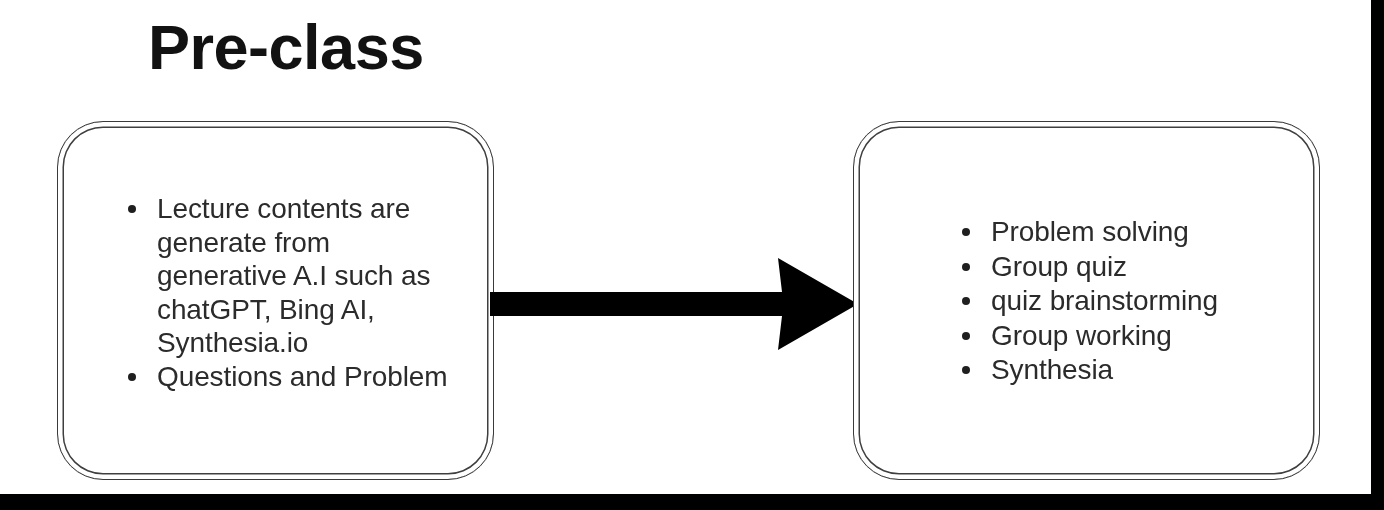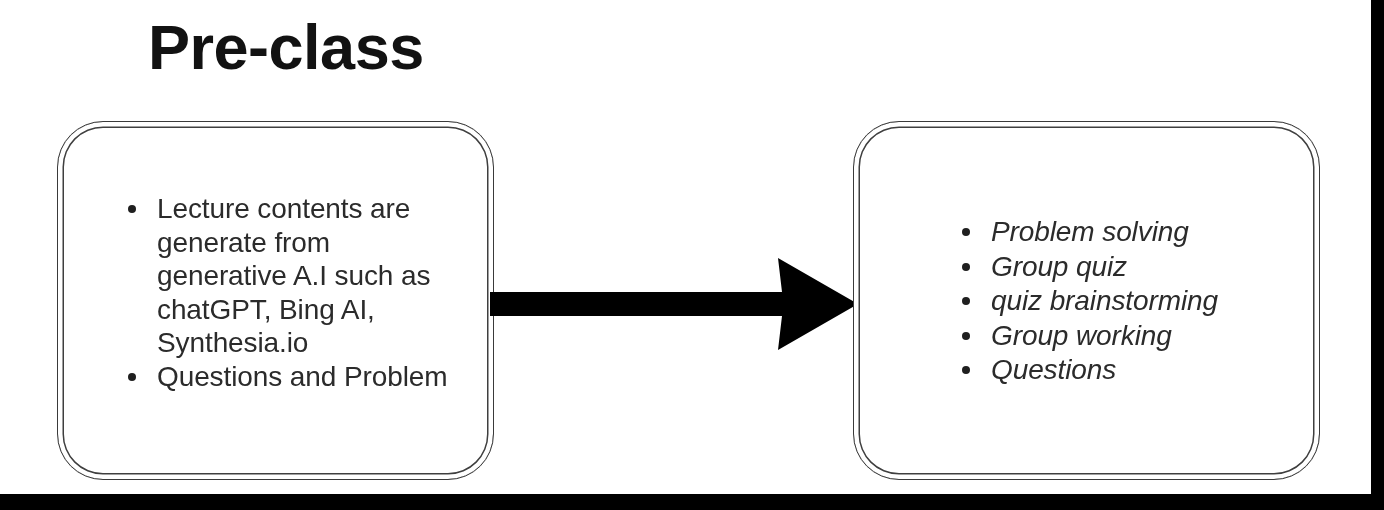--- a/index.html
+++ b/index.html
@@ -65,21 +65,20 @@
     left: 57px;
     top: 121px;
     width: 437px;
     height: 359px;
   }
   #box-inclass {
     left: 853px;
     top: 121px;
     width: 467px;
     height: 359px;
-    font-style: italic;
   }
 
   
   .bullet-list {
     position: absolute;
     margin: 0;
     padding: 0;
     list-style: none;
   }
   #list-preclass {
@@ -160,21 +159,21 @@
       <li class="bullet-item">
         <span class="bullet-dot"></span>
         <span>quiz brainstorming</span>
       </li>
       <li class="bullet-item">
         <span class="bullet-dot"></span>
         <span>Group working</span>
       </li>
       <li class="bullet-item">
         <span class="bullet-dot"></span>
-        <span>Questions</span>
+        <span>Synthesia</span>
       </li>
     </ul>
   </div>
 
   <div class="frame-bar" id="frame-right-bar"></div>
   <div class="frame-bar" id="frame-bottom-bar"></div>
 
 </div>
 
 </body></html>

